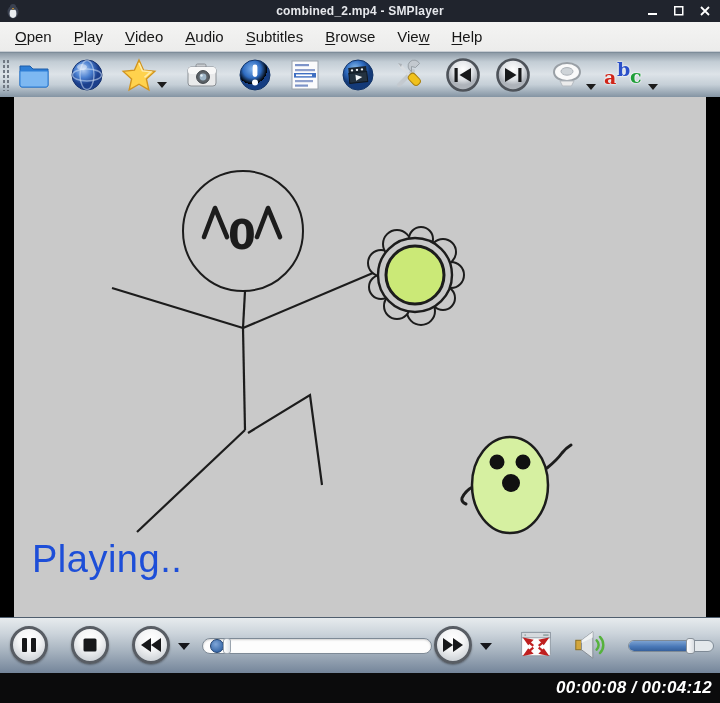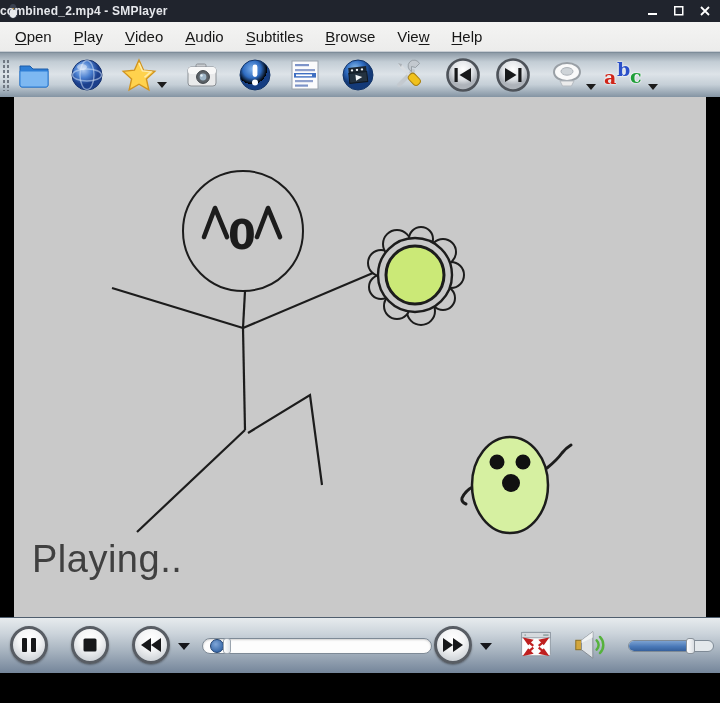--- a/index.html
+++ b/index.html
@@ -8,21 +8,21 @@
     position:relative;width:720px;height:703px;overflow:hidden;
     font-family:"Liberation Sans",sans-serif;background:#000;
   }
   
   .titlebar{
     position:absolute;left:0;top:0;width:720px;height:22px;
     background:#20242d;display:flex;align-items:center;
   }
   .app-icon{margin-left:6px;flex:0 0 auto;}
   .title{
-    position:absolute;left:0;right:0;text-align:left;
+    position:absolute;left:0;right:0;text-align:center;
     color:#e6e8ec;font-size:12px;font-weight:bold;letter-spacing:.2px;
   }
   .winbtns{position:absolute;right:8px;top:0;height:22px;display:flex;gap:12px;align-items:center;}
   .winbtn{width:14px;height:14px;display:flex;align-items:center;justify-content:center;cursor:default;}
   
   .menubar{
     position:absolute;left:0;top:22px;width:720px;height:30px;
     background:linear-gradient(180deg,#f4f4f3,#ececeb);
     border-bottom:1px solid #c7ccd2;
     display:flex;align-items:center;padding-left:4px;
@@ -47,21 +47,21 @@
   .abc-box span{position:absolute;text-shadow:0 0 2px #fff,0 0 2px #fff;}
   .abc-a{left:2px;top:8px;color:#cf2418;}
   .abc-b{left:15px;top:0px;color:#2b50c8;}
   .abc-c{left:28px;top:7px;color:#1f9e38;}
   
   .video-area{position:absolute;left:0;top:97px;width:720px;height:520px;background:#000;}
   .video-canvas{position:absolute;left:14px;top:0;width:692px;height:520px;background:#c9c9c9;}
   .drawing{position:absolute;left:0;top:0;}
   .caption{
     position:absolute;left:18px;top:441px;
-    font-size:38px;color:#404040;letter-spacing:.5px;
+    font-size:38px;color:#1d4ed8;letter-spacing:.5px;
   }
   
   .controlbar{
     position:absolute;left:0;top:617px;width:720px;height:56px;
     background:linear-gradient(180deg,#e7ebee 0%,#ccd4db 28%,#a9b5c1 58%,#74859a 100%);
     border-top:1px solid #4f5e6e;
   }
   .cbtn{
     position:absolute;top:8px;width:38px;height:38px;border-radius:50%;
     background:radial-gradient(circle at 50% 32%,#ffffff 0%,#f4f5f6 40%,#d6dade 72%,#bfc4ca 100%);
@@ -411,14 +411,17 @@
       </svg>
     </div>
 
     <div class="vol">
       <div class="vol-track"></div>
       <div class="vol-fill" id="vol-fill" style="width: 61px;"></div>
       <div class="vol-knob" id="vol-knob" style="left: 58px;"></div>
     </div>
   </div>
 
+  <div class="statusbar">
+    <span class="time">00:00:08 / 00:04:12</span>
+  </div>
 
 </div>
 
 </body></html>

